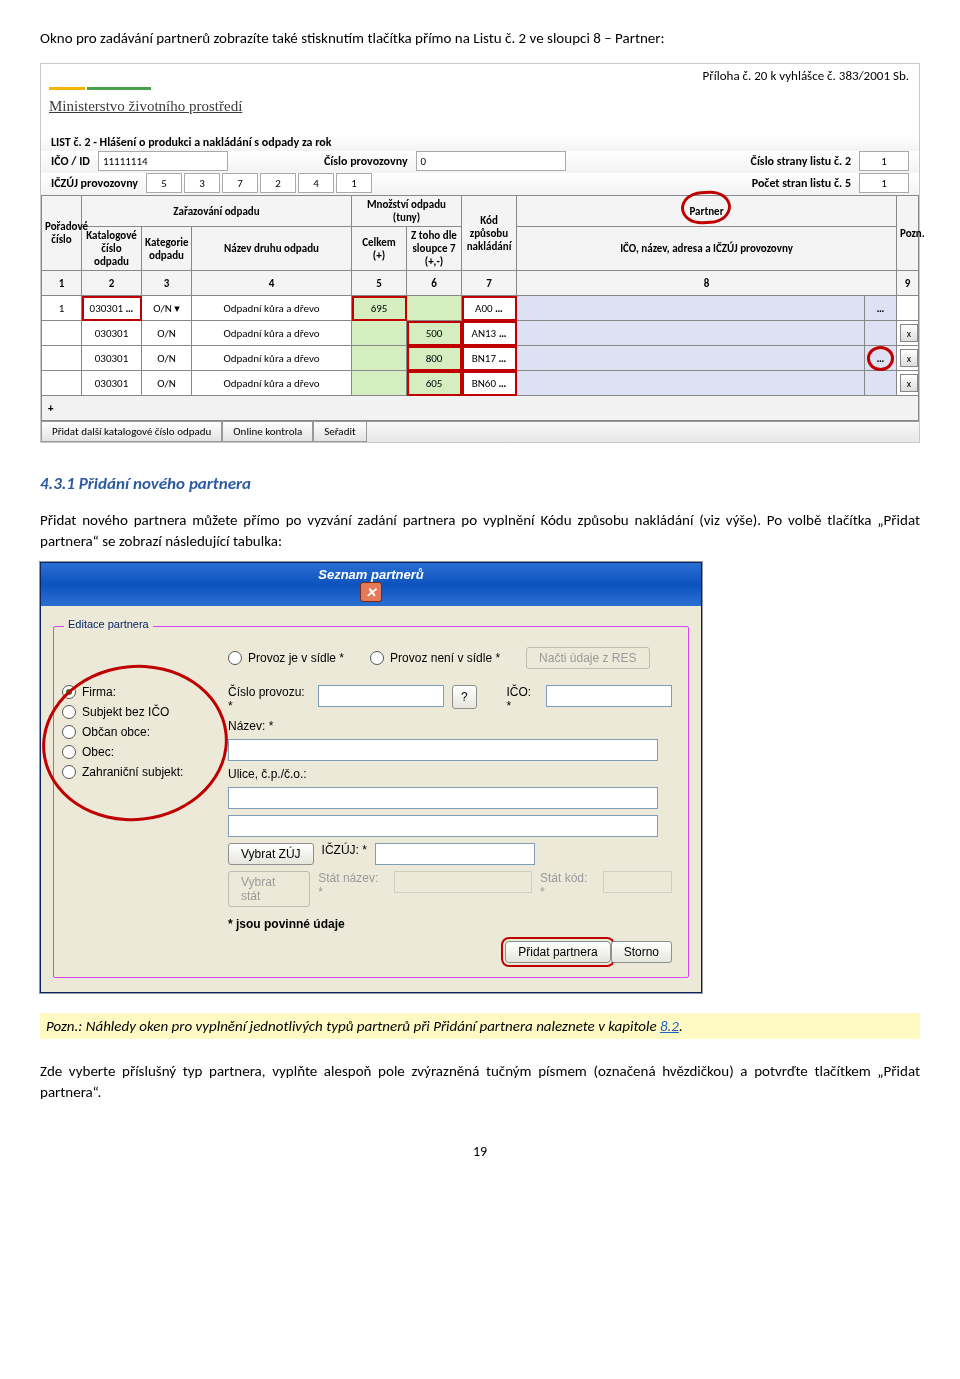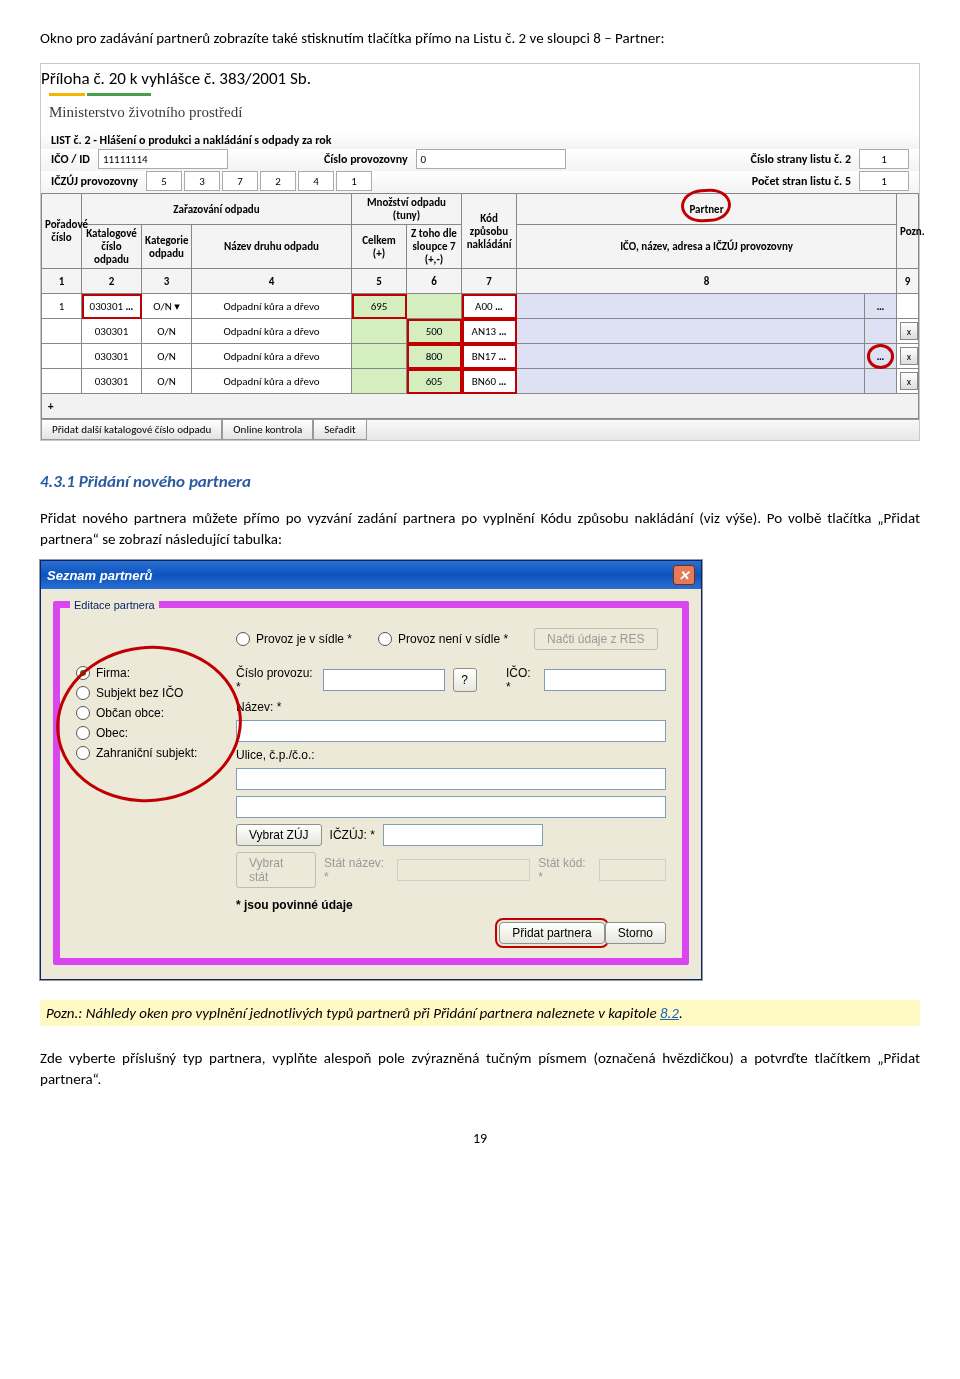--- a/index.html
+++ b/index.html
@@ -2,26 +2,26 @@
 <html><head>
 <meta charset="utf-8">
 <style>
   body { font-family: Calibri, Arial, sans-serif; background:#fff; margin:0; padding:28px 40px 100px 40px; width:960px; box-sizing:border-box; color:#000; font-size:14px; }
   .p { margin:0 0 10px 0; line-height:1.4; font-size:15px; }
   .heading { font-style:italic; color:#2c5aa0; font-size:17px; margin:30px 0 16px 0; }
   .justify { text-align:justify; }
 
   
   .shot1 { border:1px solid #c8c8c8; background:#fff; margin:14px 0 6px 0; font-size:12px; position:relative; }
-  .shot1-right-hdr { text-align:left; padding:4px 10px 0 0; font-size:17px; }
+  .shot1-right-hdr { text-align:right; padding:4px 10px 0 0; font-size:13px; }
   .strip { display:flex; gap:2px; padding:4px 8px 8px 8px; align-items:flex-end; }
   .strip .bar { width:28px; height:3px; }
   .strip .b1{background:#f5b400;width:36px;}
   .strip .b2{background:#4aa049;width:64px;}
-  .ministry { font-family:Georgia, serif; color:#3b3b3b; font-size:15px; padding-left:8px; }
+  .ministry { font-family:Georgia, serif; color:#3b3b3b; font-size:15px; padding-left:8px;text-decoration:underline; }
   .hdr-row { display:flex; align-items:center; gap:8px; padding:0 10px 2px 10px; background:linear-gradient(#fff,#f3f3f3); font-weight:bold; font-size:12px; flex-wrap:wrap;}
   .hdr-row .cell-input { font-weight:normal; border:1px solid #aaa; background:#fff; min-width:26px; height:18px; display:inline-flex; align-items:center; justify-content:center; padding:0 4px; font-size:11px;}
   .hdr-row .wide{min-width:120px; justify-content:flex-start;}
   .hdr-row .lab { font-weight:bold; }
   .table1 { border-collapse:collapse; width:100%; font-size:11px; table-layout:fixed;}
   .table1 th,.table1 td{ border:1px solid #888; padding:2px 3px; text-align:center; background:#fff; vertical-align:middle; height:20px;}
   .table1 th{ background:#f4f4f4; font-weight:bold;}
   .table1 .green{ background:#d4eec0;}
   .table1 .lav{ background:#dde1f3;}
   .red-box{ outline:2px solid #c00000; outline-offset:-2px;}
@@ -30,36 +30,36 @@
   .bottom-btns{ display:flex; gap:0; background:linear-gradient(#f8f8f8,#e8e8e8); font-size:11px; border-top:1px solid #999;text-align:center;}
   .bottom-btns .b{ border:1px solid #999; border-top:none; padding:3px 10px; background:linear-gradient(#fff,#e3e3e3);}
   .plusrow td{ text-align:left; padding-left:6px; font-weight:bold; background:#f2f2f2;}
   .xbtn{ display:inline-flex; align-items:center; justify-content:center; width:16px; height:16px; border:1px solid #888; background:linear-gradient(#fff,#ddd); font-size:10px;}
   .dots{ font-weight:bold;}
   .small-oval{ position:relative;}
   .small-oval::after{content:"";position:absolute; left:-10px; right:-10px; top:-6px; bottom:-6px; border:3px solid #c00000; border-radius:50%;}
 
   
   .shot2 { width:660px; margin:6px 0 20px 0; font-size:12px; background:#ece9d8; border:1px solid #0a246a; box-shadow:0 0 0 1px #999; font-family:Tahoma, Arial, sans-serif; }
-  .titlebar{ display:flex; align-items:center; justify-content:space-between; background:linear-gradient(180deg,#2a6fd1 0%,#0d53be 50%,#2a6fd1 100%); color:#fff; font-weight:bold; font-style:italic; padding:4px 6px; font-size:13px;}
+  .titlebar{ display:flex; align-items:center; justify-content:space-between; background:linear-gradient(180deg,#2a6fd1 0%,#0d53be 50%,#2a6fd1 100%); color:#fff; font-weight:bold; font-style:italic; padding:4px 6px; font-size:13px;flex-direction:column;}
   .closebtn{ width:20px; height:18px; display:inline-flex; align-items:center; justify-content:center; background:#e47a5a; border:1px solid #7a2a10; border-radius:3px; color:#fff; font-weight:bold; font-size:13px;}
   .dlg-body{ padding:12px 12px 14px 12px; }
-  .fieldset{ border:7px solid #d946ef; border-radius:2px; padding:18px 16px 14px 16px; position:relative; background:#ece9d8;}
+  .fieldset{ border:1px solid #d946ef; border-radius:2px; padding:18px 16px 14px 8px; position:relative; background:#ece9d8;margin-top:8px;}
   .legend{ position:absolute; top:-9px; left:10px; background:#ece9d8; padding:0 4px; color:#0a246a; font-size:11px;}
   .dlg-grid{ display:flex; gap:16px; }
   .typecol{ width:150px; position:relative; padding-top:34px;}
   .red-ellipse{ position:absolute; top:20px; left:-20px; width:180px; height:150px; border:3px solid #c00000; border-radius:50%; transform:rotate(-6deg); pointer-events:none;}
   .radio-row{ display:flex; align-items:center; gap:6px; margin:6px 0; font-size:12px;}
   .radio{ width:12px; height:12px; border:1px solid #555; border-radius:50%; background:#fff; display:inline-flex; align-items:center; justify-content:center;}
   .radio.sel::after{ content:""; width:6px; height:6px; border-radius:50%; background:#2a7e1f;}
   .maincol{ flex:1;}
   .topradios{ display:flex; align-items:center; gap:26px; margin-bottom:14px;}
   .btn{ display:inline-flex; align-items:center; justify-content:center; border:1px solid #8f8f8f; background:linear-gradient(#fff,#e6e6dd); padding:3px 12px; border-radius:3px; font-size:12px; color:#000;}
   .btn.dis{ color:#9a9a9a; background:#ece9d8; border-color:#bdbdb3;}
-  .frow{ display:flex; align-items:center; gap:8px; margin:6px 0;}
+  .frow{ display:flex; align-items:flex-start; gap:8px; margin:6px 0;}
   .flabel{ font-weight:normal; font-size:12px;}
   .txt{ border:1px solid #7f9db9; background:#fff; height:20px; padding:0 4px; font-size:12px;}
   .qbtn{ width:24px; height:22px; border:1px solid #8f8f8f; border-radius:3px; display:inline-flex; align-items:center; justify-content:center; background:linear-gradient(#fff,#e6e6dd);}
   .note{ font-weight:bold; font-size:12px; margin-top:10px;}
   .dlg-footer{ display:flex; justify-content:flex-end; padding:10px 0 0 0;}
   .red-rect{ outline:2px solid #c00000; outline-offset:2px; border-radius:4px;}
 
   
   .pozn-box{ background:#fff9c4; padding:4px 6px; margin:6px 0 22px 0; font-style:italic; font-size:15px; }
   .pozn-box .u{ color:#1664c0; text-decoration:underline; }
@@ -74,21 +74,21 @@
 <div class="shot1">
   <div class="shot1-right-hdr">Příloha č. 20 k vyhlášce č. 383/2001 Sb.</div>
   <div class="strip">
     <div style="flex:0 0 auto; display:flex; gap:2px; align-items:flex-end;">
       <span class="bar b1"></span>
         <span class="bar b2"></span>
     </div>
   </div>
   <div class="ministry">Ministerstvo životního prostředí</div>
 
-  <div class="hdr-row" style="margin-top:12px;text-align:center;">
+  <div class="hdr-row" style="margin-top:20px;text-align:center;">
     <span class="lab">LIST č. 2 - Hlášení o produkci a nakládání s odpady za rok</span>
   </div>
   <div class="hdr-row">
     <span class="lab">IČO / ID</span>
     <span class="cell-input wide">11111114</span>
     <span style="flex:0 0 80px;"></span>
     <span class="lab">Číslo provozovny</span>
     <span class="cell-input" style="min-width:140px; justify-content:flex-start;">0</span>
     <span style="flex:1;"></span>
     <span class="lab">Číslo strany listu č. 2</span>

